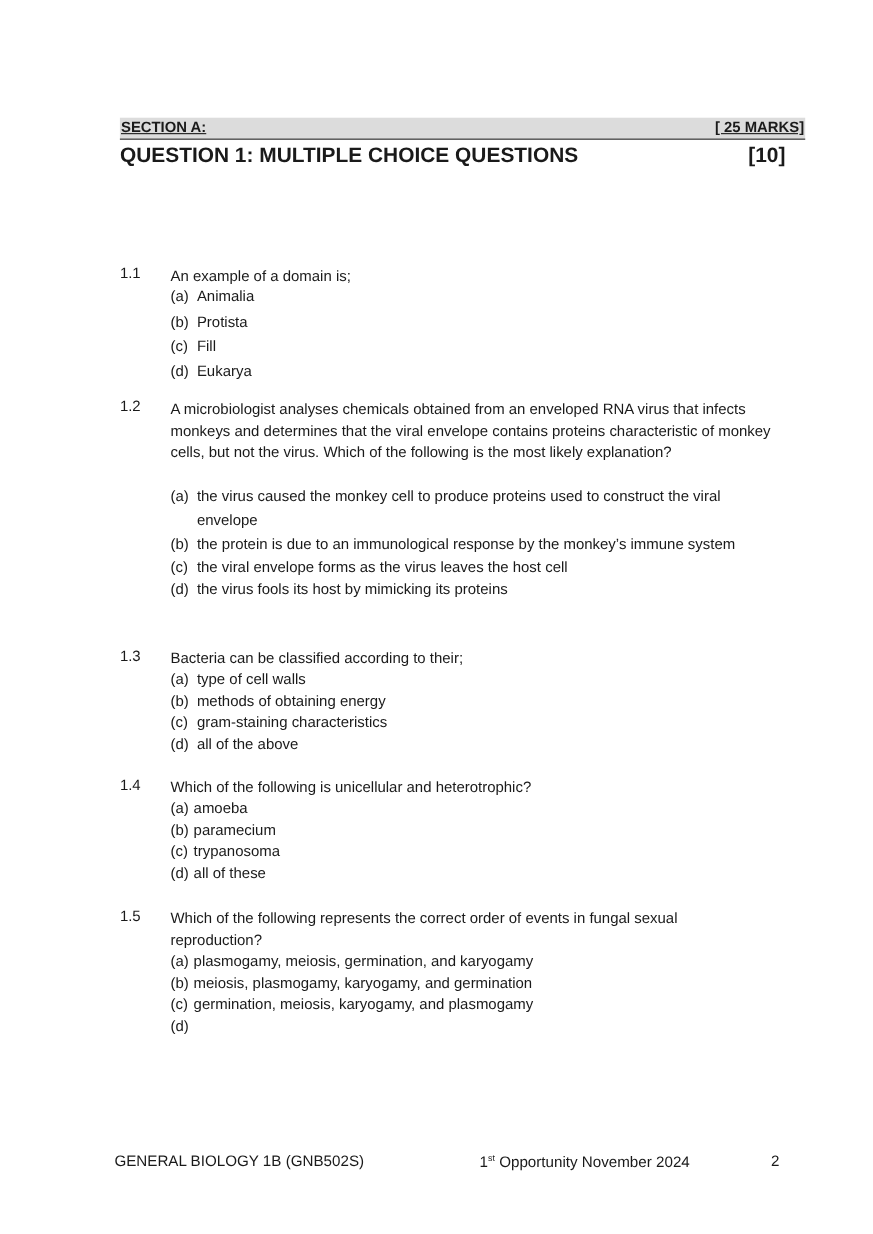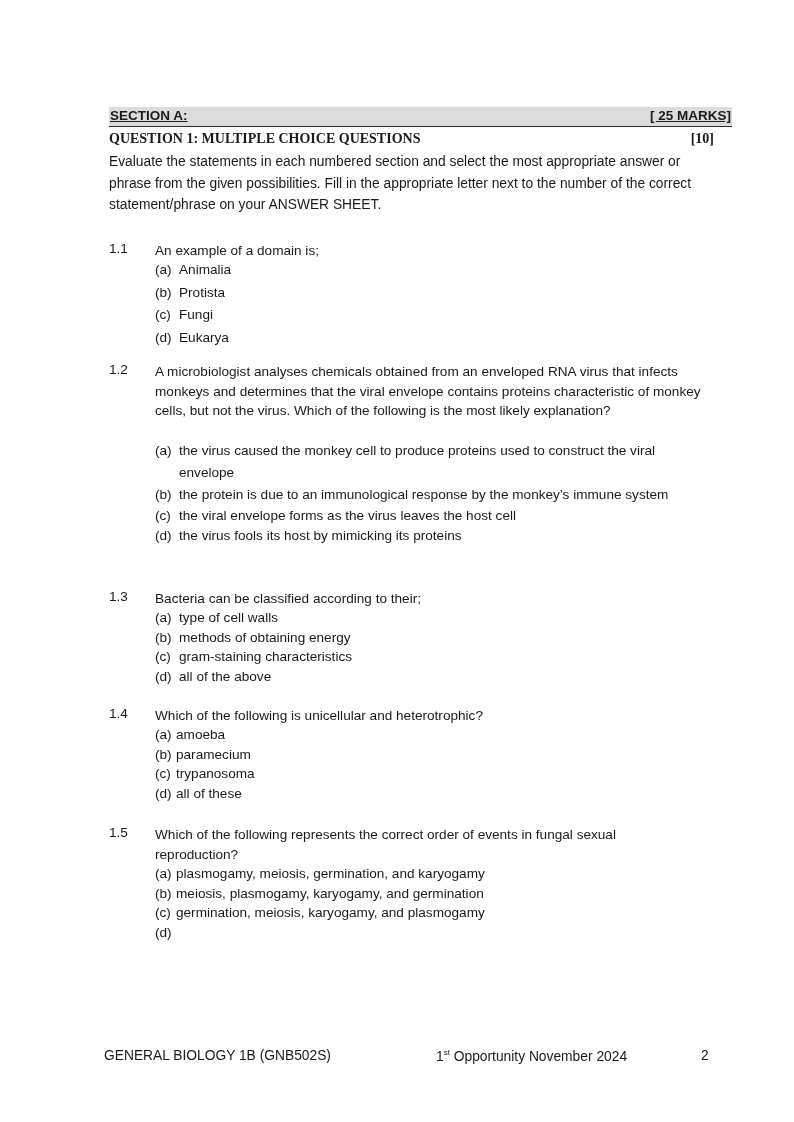--- a/index.html
+++ b/index.html
@@ -5,21 +5,21 @@
   html, body { margin: 0; padding: 0; background: #ffffff; }
   body { width: 794px; height: 1122px; position: relative; overflow: hidden;
          font-family: "Liberation Sans", "DejaVu Sans", sans-serif; color: #1a1a1a; }
   .page { position: absolute; left: 0; top: 0; width: 794px; height: 854px; }
 
   .section-bar { position: absolute; left: 109px; top: 107px; width: 623px; height: 19px;
     background: #dcdcdc; border-bottom: 1.5px solid #2a2a2a; font-weight: bold; font-size: 13.5px; }
   .section-bar .left { position: absolute; left: 1px; top: 1px; text-decoration: underline; }
   .section-bar .right { position: absolute; right: 1px; top: 1px; text-decoration: underline; margin-left: 18px; }
 
-  .q-header { position: absolute; left: 109px; top: 131px; width: 605px; font-weight: bold; font-size: 14px; font-family: Liberation Serif, serif; }
+  .q-header { position: absolute; left: 109px; top: 131px; width: 605px; font-weight: bold; font-size: 19px; }
   .q-header .right { position: absolute; right: 0; top: 0; text-align: center; }
 
   .instructions { position: absolute; left: 109px; top: 151px; width: 615px; font-size: 13.8px; line-height: 21.5px; }
 
   .question { position: absolute; left: 109px; width: 620px; font-size: 13.6px; }
   .question .num { position: absolute; left: 0; top: 0; }
   .question .stem { position: absolute; left: 46px; top: 0; width: 560px; line-height: 19.5px; }
   .question .options { position: absolute; left: 46px; width: 560px; }
   .question .opt { position: relative; padding-left: 24px; }
   .question .opt .letter { position: absolute; left: 0; top: 0; }
@@ -35,29 +35,28 @@
   <div class="section-bar">
     <span class="left">SECTION A:</span>
     <span class="right">[ 25 MARKS]</span>
   </div>
 
   <div class="q-header">
     <span>QUESTION 1: MULTIPLE CHOICE QUESTIONS</span>
     <span class="right">[10]</span>
   </div>
 
-  <div class="instructions">Evaluate the statements in each numbered section and select the most appropriate answer or phrase from the given possibilities. Fill in the appropriate letter next to the number of the correct statement/phrase on your ANSWER SHEET.</div>
 
   <div class="question" style="top:241px;">
     <span class="num">1.1</span>
     <div class="stem">An example of a domain is;</div>
     <div class="options" style="top:18px; line-height:22.5px;">
       <div class="opt"><span class="letter">(a)</span><span>Animalia</span></div>
       <div class="opt"><span class="letter">(b)</span><span>Protista</span></div>
-      <div class="opt"><span class="letter">(c)</span><span>Fungi</span></div>
+      <div class="opt"><span class="letter">(c)</span><span>Fill</span></div>
       <div class="opt"><span class="letter">(d)</span><span>Eukarya</span></div>
     </div>
   </div>
 
   <div class="question" style="top:362px;">
     <span class="num">1.2</span>
     <div class="stem" style="width:555px;">A microbiologist analyses chemicals obtained from an enveloped RNA virus that infects monkeys and determines that the viral envelope contains proteins characteristic of monkey cells, but not the virus. Which of the following is the most likely explanation?</div>
     <div class="options" style="top:78px; line-height:22px;">
       <div class="opt" style="width:530px;"><span class="letter">(a)</span><span>the virus caused the monkey cell to produce proteins used to construct the viral envelope</span></div>
       <div class="opt" style="width:490px;"><span class="letter">(b)</span><span>the protein is due to an immunological response by the monkey’s immune system</span></div>

